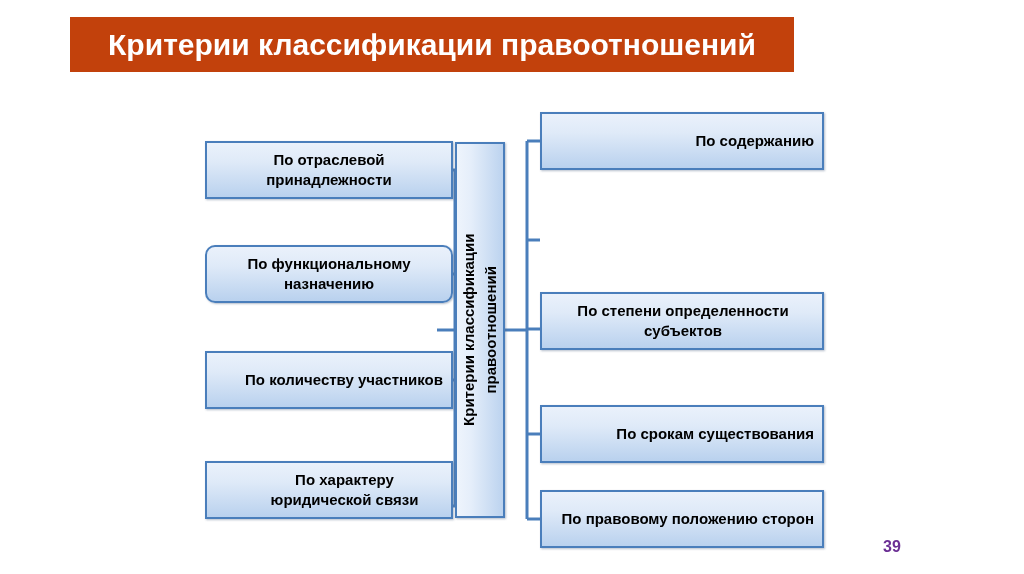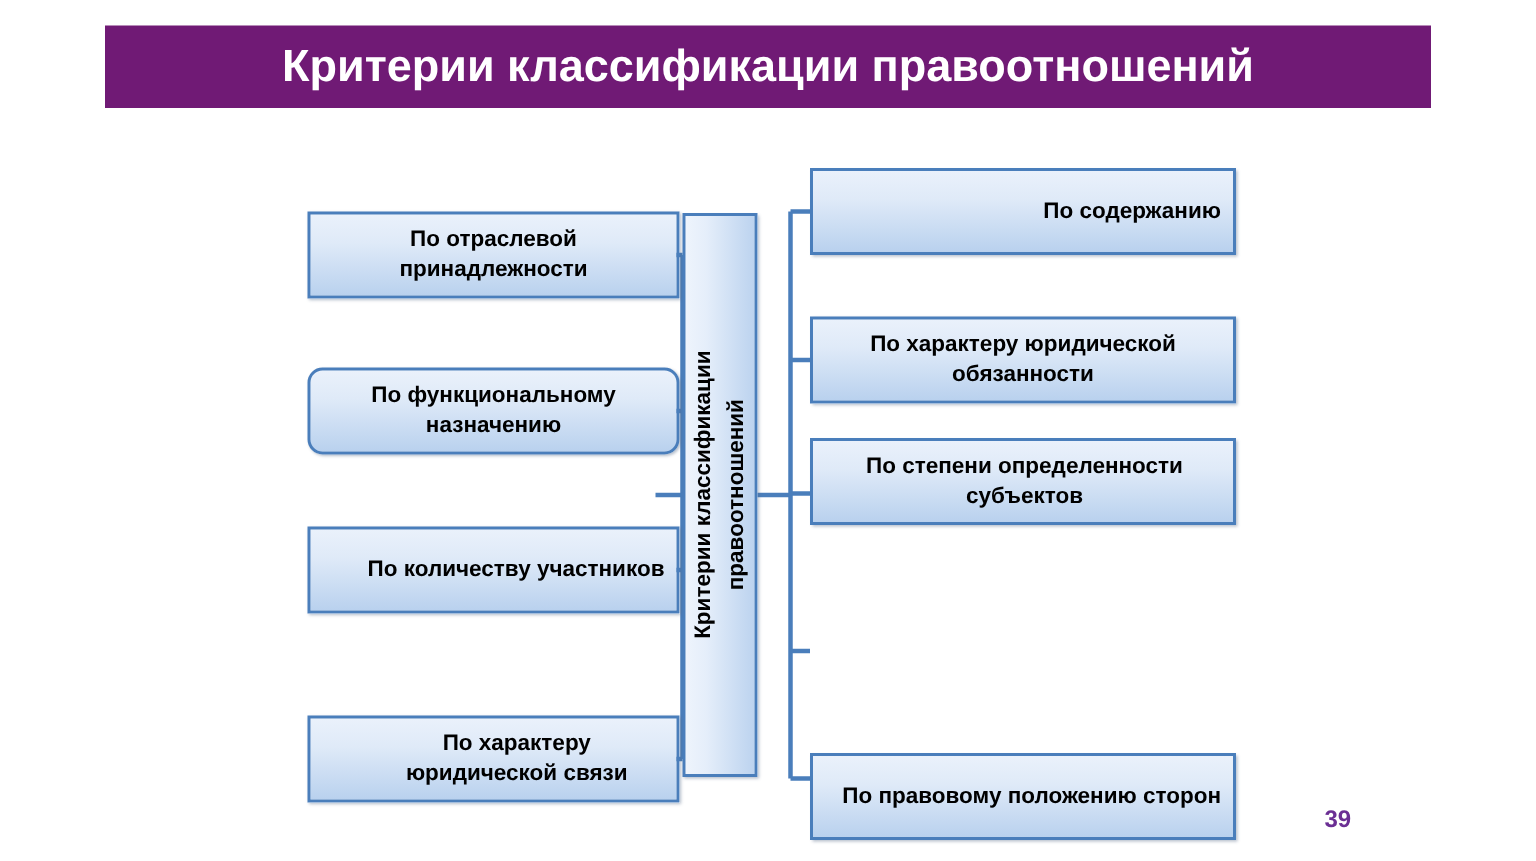--- a/index.html
+++ b/index.html
@@ -17,23 +17,23 @@
     height: 574px;
     background: #ffffff;
     overflow: hidden;
   }
 
   
   #title-bar {
     position: absolute;
     left: 70px;
     top: 17px;
-    width: 884px;
+    width: 724px;
     height: 55px;
-    background: #701a75;
+    background: #c2410c;
     display: flex;
     align-items: center;
     justify-content: center;
     box-sizing: border-box;
   }
   #title-bar .title-text {
     color: #ffffff;
     font-size: 30px;
     font-weight: bold;
     letter-spacing: 0px;
@@ -67,29 +67,29 @@
     font-size: 15px;
     line-height: 1.35;
     padding: 2px 8px;
   }
 
   
   .node.left  { left: 205px; width: 248px; height: 58px; }
   .node.l1 { top: 141px; }
   .node.l2 { top: 245px; border-radius: 10px; }
   .node.l3 { top: 351px; }
-  .node.l4 { top: 477px; padding-left: 39px; }
+  .node.l4 { top: 461px; padding-left: 39px; }
 
   
   .node.right { left: 540px; width: 284px; height: 58px; }
   .node.r1 { top: 112px; }
   .node.r2 { top: 211px; }
   .node.r3 { top: 292px; padding-left: 10px; }
   .node.r4 { top: 405px; }
-  .node.r5 { top: 490px; margin-top: 12px; }
+  .node.r5 { top: 490px; }
 
   
   #center-node {
     position: absolute;
     left: 455px;
     top: 142px;
     width: 50px;
     height: 376px;
     box-sizing: border-box;
     border: 2px solid #4a7ebb;
@@ -170,25 +170,25 @@
   <div id="center-node">
     <div class="vtext">
       <span>Критерии классификации</span>
       <span>правоотношений</span>
     </div>
   </div>
 
   <div class="node right r1">
     <span>По содержанию</span>
   </div>
-  <div class="node right r2">
-    <span>По характеру юридической обязанности</span>
-  </div>
   <div class="node right r3">
     <span>По степени определенности субъектов</span>
+  </div>
+  <div class="node right r4">
+    <span>По срокам существования</span>
   </div>
   <div class="node right r5">
     <span>По правовому положению сторон</span>
   </div>
 
   <div id="page-number">39</div>
 
 </div>
 
 </body></html>

